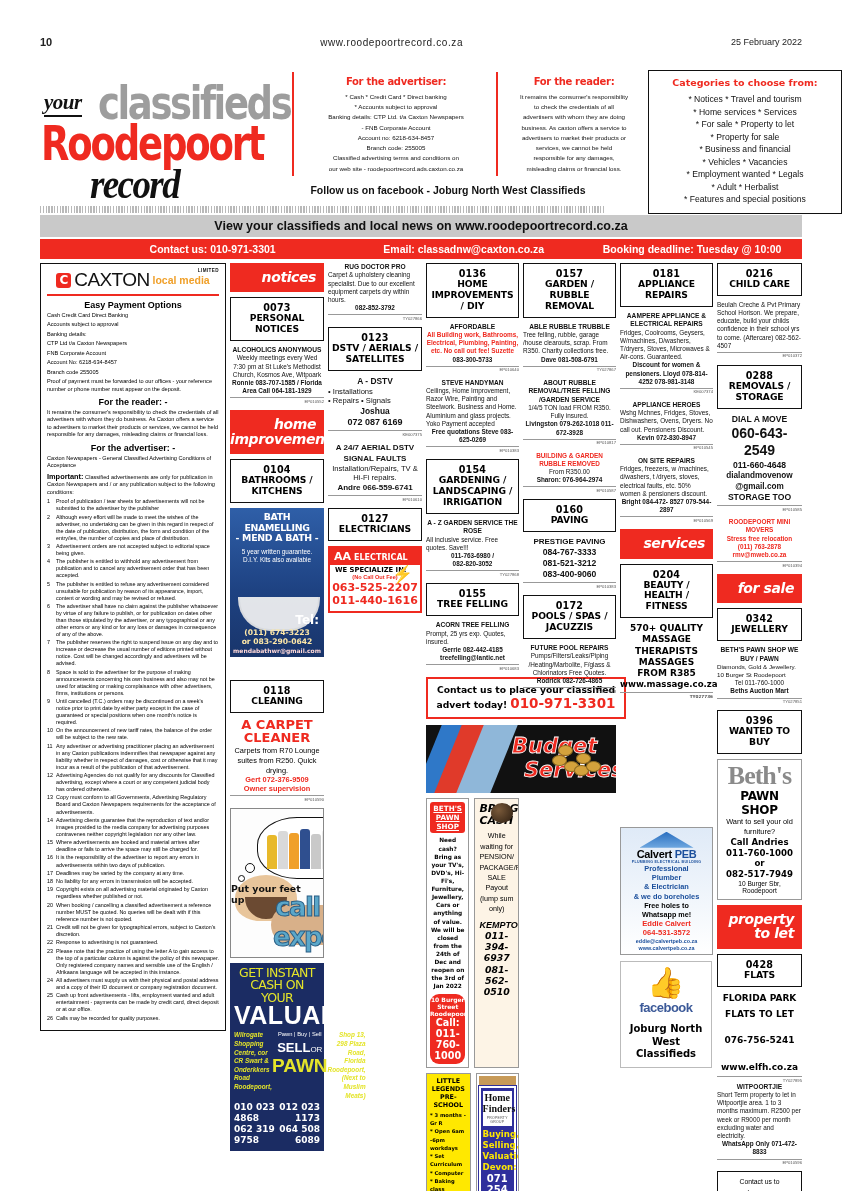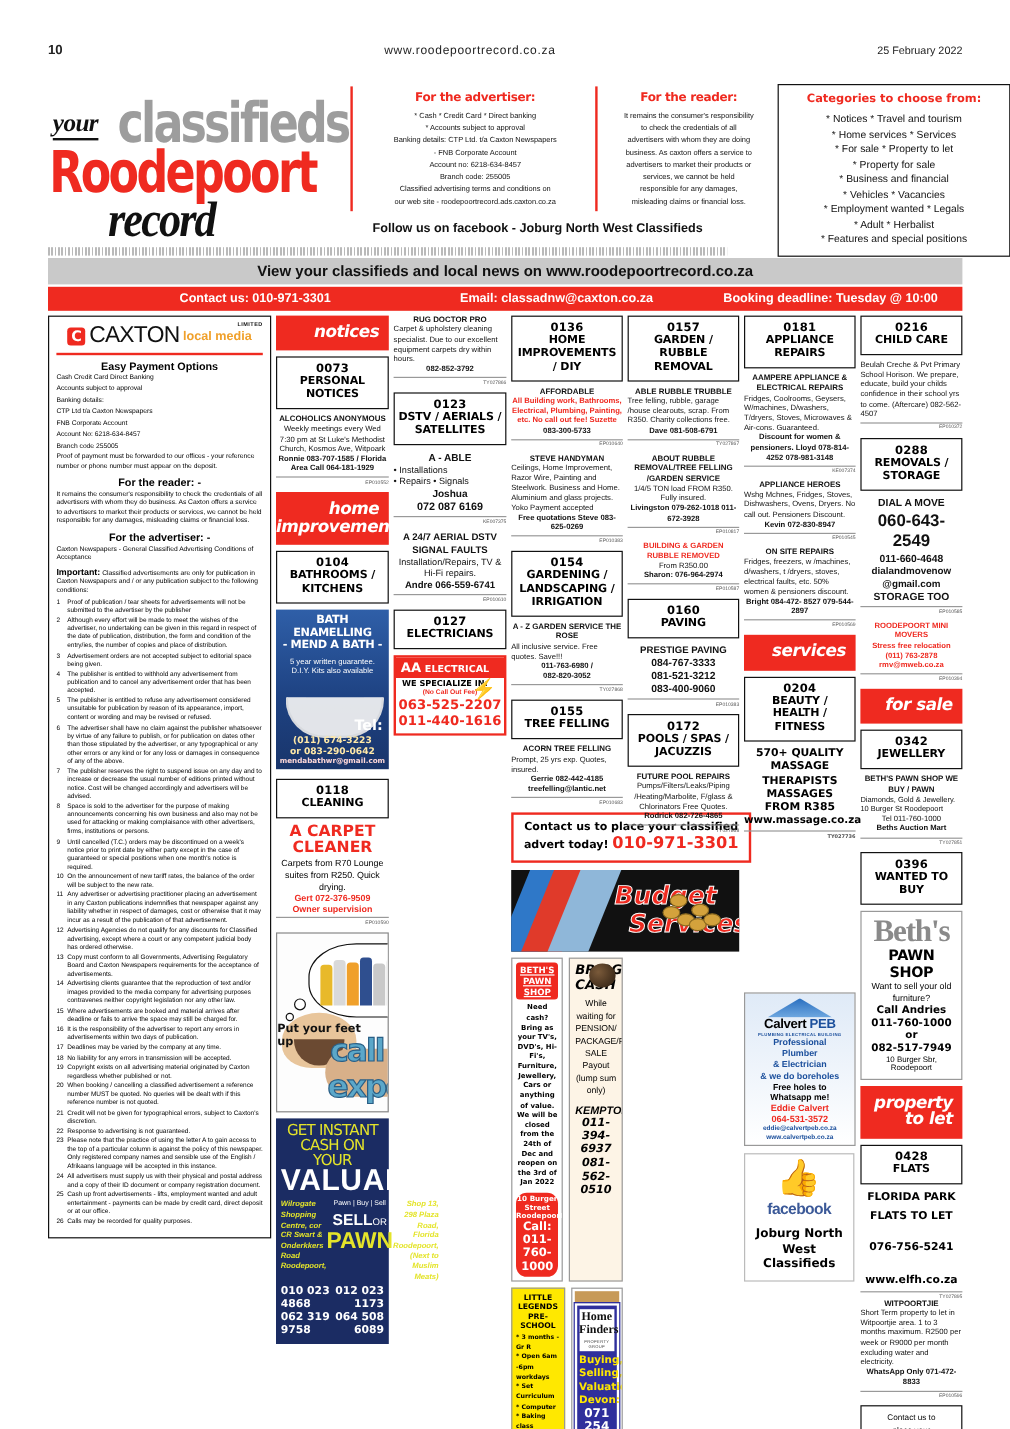--- a/index.html
+++ b/index.html
@@ -80,21 +80,21 @@
   .caxlogo .lm{font-size:10.5px;color:#f0a02a;font-weight:600;}
   .caxlogo .ltd{position:absolute;right:0;top:-1px;font-size:4.6px;font-weight:bold;color:#111;letter-spacing:.4px;}
   .caxbox h4{margin:4px 0 2px;text-align:center;font-size:9px;font-weight:bold;}
   .caxbox p{margin:0 0 2px;font-size:5.6px;line-height:1.33;}
   .caxbox .imp{font-size:7.4px;font-weight:bold;}
   .caxbox ol{margin:2px 0 0 0;padding:0;list-style:none;}
   .caxbox ol li{font-size:5.4px;line-height:1.3;margin-bottom:1.3px;padding-left:9px;position:relative;}
   .caxbox ol li .n{position:absolute;left:0;top:0;}
 
   
-  .bath{background:linear-gradient(180deg,#2f5fa8 0%,#1e4282 55%,#19356b 100%);color:#fff;padding:4px 4px 5px;text-align:center;margin-bottom:8px;position:relative;height:133px;box-sizing:border-box;}
+  .bath{background:linear-gradient(180deg,#2f5fa8 0%,#1e4282 55%,#19356b 100%);color:#fff;padding:4px 4px 5px;text-align:center;margin-bottom:23px;position:relative;height:149px;box-sizing:border-box;}
   .bath .h1{font-family:"DejaVu Sans",sans-serif;font-weight:bold;font-size:9.4px;color:#fff;letter-spacing:-.3px;line-height:1.12;}
   .bath .sub{font-size:6.4px;line-height:1.35;margin-top:4px;}
   .bath .tub{position:absolute;left:8px;bottom:26px;width:78px;height:32px;border:2px solid #e8e8e8;border-top:none;border-radius:0 0 32px 32px;background:#f3f3f3;opacity:.92;}
   .bath .tel{position:absolute;right:5px;bottom:30px;font-family:"DejaVu Sans",sans-serif;font-weight:bold;font-size:12px;}
   .bath .nums{position:absolute;left:0;right:0;bottom:3px;font-family:"DejaVu Sans",sans-serif;font-weight:bold;font-size:7.6px;line-height:1.22;color:#ffe9a8;}
   .bath .mail{font-size:6px;color:#ffd9d9;}
 
   .carpet{text-align:center;margin-bottom:6px;}
   .carpet .h{color:#ef2a20;font-family:"DejaVu Sans",sans-serif;font-weight:bold;font-size:13px;line-height:1.02;}
   .carpet .b{font-size:7.4px;line-height:1.3;margin-top:2px;}
@@ -467,21 +467,21 @@
         <div class="p">082-852-3792</div>
         <span class="code">TY027866</span>
       </div>
 
       <div class="catbox">
         <div class="num">0123</div>
         <div class="nm">DSTV / AERIALS / SATELLITES</div>
       </div>
 
       <div class="ad">
-        <div class="t" style="font-size:8.4px">A - ABLE</div>
+        <div class="t" style="font-size:8.4px">A - DSTV</div>
         <div class="lead" style="font-size:7.6px">• Installations</div>
         <div class="lead" style="font-size:7.6px">• Repairs • Signals</div>
         <div class="p" style="font-size:8.4px">Joshua</div>
         <div class="p" style="font-size:9px">072 087 6169</div>
         <span class="code">KE007375</span>
       </div>
 
       <div class="ad">
         <div class="t" style="font-size:8px">A 24/7 AERIAL DSTV SIGNAL FAULTS</div>
         <div style="font-size:7.6px">Installation/Repairs, TV &amp; Hi-Fi repairs.</div>

